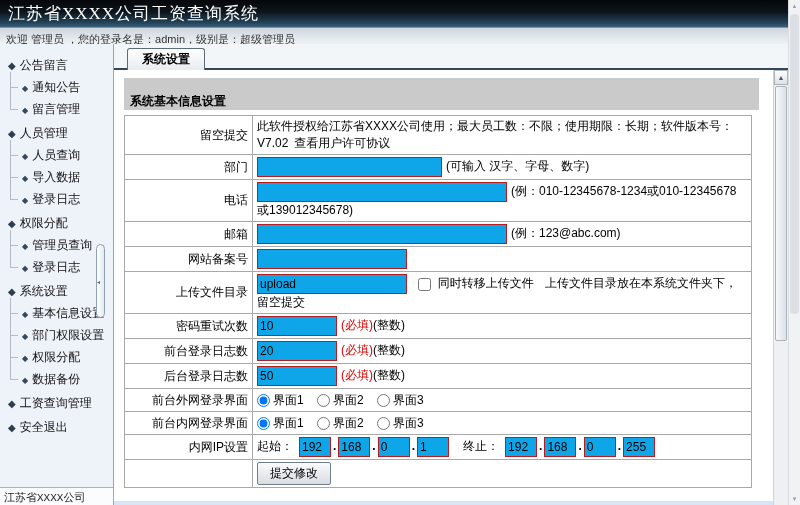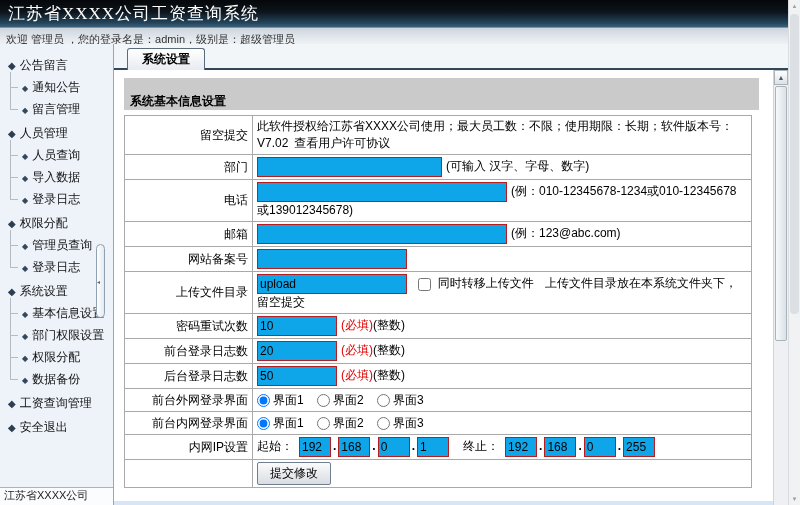--- a/index.html
+++ b/index.html
@@ -26,21 +26,21 @@
   .mi.parent { padding-left:8px; margin-top:2px; }
   .mi.parent .dia::before { content:"◆"; font-size:10px; color:#2c3e50; margin-right:4px; }
   .mi.child { padding-left:10px; }
   .mi.child .dia::before { content:"◆"; font-size:8px; color:#34495e; margin-right:4px; }
   .conn { position:relative; width:10px; height:22px; flex:0 0 10px; margin-right:2px; }
   .conn::before { content:""; position:absolute; left:0; top:-4px; bottom:0; width:1px; background:#b3bcc6; }
   .conn.last::before { bottom:50%; }
   .conn::after { content:""; position:absolute; left:0; top:50%; width:8px; height:1px; background:#b3bcc6; }
   .mi .lbl { font-size:12px; color:#111; }
   #sidebar-footer { height:18px; border-top:1px solid #aab4be; background:#fbfcfe;
-    font-size:11px; color:#222; display:flex; align-items:flex-start; padding-left:4px; }
+    font-size:11px; color:#222; display:flex; align-items:flex-end; padding-left:4px;font-family:Liberation Mono, monospace; }
   #collapse-pill { position:absolute; right:8px; top:200px; width:9px; height:74px;
     border:1px solid #8fa0b0; border-radius:5px;
     background:linear-gradient(90deg,#fdfefe,#e4eaf1); cursor:pointer; }
   #collapse-pill::after { content:"◂"; position:absolute; top:50%; left:0; transform:translateY(-50%);
     font-size:6px; color:#5a6a7a; }
 
   
   #main-col { flex:1; display:flex; flex-direction:column; background:#fff; min-width:0; }
   #tab-row { height:26px; background:#f3f6f9; position:relative; flex:0 0 26px; }
   #tab-row .underline { position:absolute; left:0; right:0; bottom:0; height:2px; background:#33475a; }

